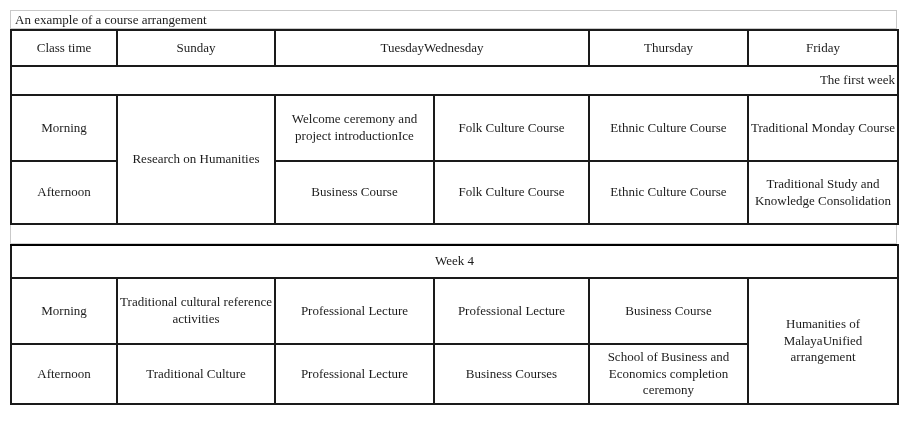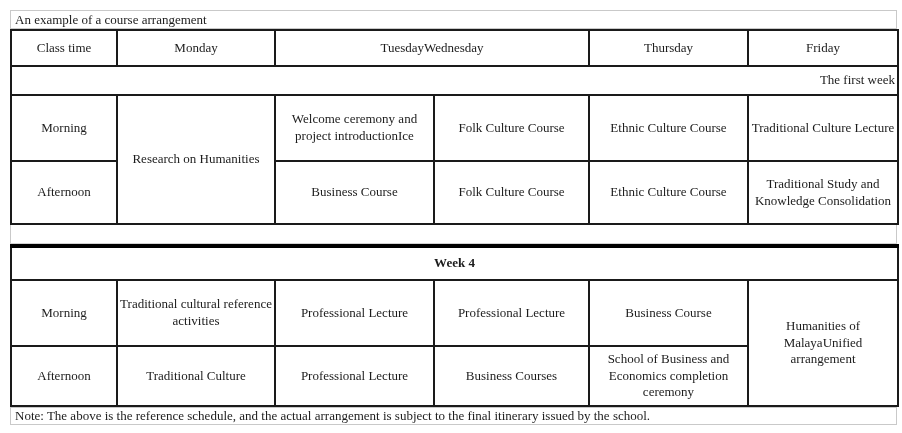--- a/index.html
+++ b/index.html
@@ -49,21 +49,21 @@
   tr.morning-row-2 td { height: 62px; }
   tr.afternoon-row-2 td { height: 56px; }
   .gap {
     box-sizing: border-box;
     height: 19px;
     border-left: 1px solid #c9c9c9;
     border-right: 1px solid #c9c9c9;
     border-bottom: 1px solid #d2d2d2;
   }
   table#t2 { border-top: 0; }
-  table#t2 tr.band-row-2 td { border-top: 4px solid #000000; font-weight: bold; }
+  table#t2 tr.band-row-2 td { border-top: 2px solid #000000; }
   .notebar {
     box-sizing: border-box;
     border: 1px solid #c9c9c9;
     height: 18px;
     line-height: 16px;
     font-size: 13px;
     padding-left: 4px;
     text-align: left;
     overflow: hidden;
   }
@@ -80,35 +80,35 @@
       <col style="width:106px">
         <col style="width:158px">
         <col style="width:159px">
       <col style="width:155px">
         <col style="width:159px">
         <col style="width:150px">
     </colgroup>
     <tbody>
         <tr class="hdr-row">
       <td>Class time</td>
-      <td>Monday</td>
+      <td>Sunday</td>
       <td colspan="2">TuesdayWednesday</td>
       <td>Thursday</td>
       <td>Friday</td>
     </tr>
     <tr class="band-row">
       <td colspan="6">The first week</td>
     </tr>
     <tr class="morning-row">
       <td>Morning</td>
       <td rowspan="2">Research on Humanities</td>
       <td>Welcome ceremony and project introductionIce</td>
       <td>Folk Culture Course</td>
       <td>Ethnic Culture Course</td>
-      <td>Traditional Culture Lecture</td>
+      <td>Traditional Monday Course</td>
     </tr>
     <tr class="afternoon-row">
       <td>Afternoon</td>
       <td>Business Course</td>
       <td>Folk Culture Course</td>
       <td>Ethnic Culture Course</td>
       <td>Traditional Study and Knowledge Consolidation</td>
     </tr>
   </tbody>
     </table>
@@ -139,15 +139,14 @@
     <tr class="afternoon-row-2">
       <td>Afternoon</td>
       <td>Traditional Culture</td>
       <td>Professional Lecture</td>
       <td>Business Courses</td>
       <td>School of Business and Economics completion ceremony</td>
     </tr>
   </tbody>
     </table>
 
-  <div class="notebar">Note: The above is the reference schedule, and the actual arrangement is subject to the final itinerary issued by the school.</div>
 
 </div>
 
 </body></html>

